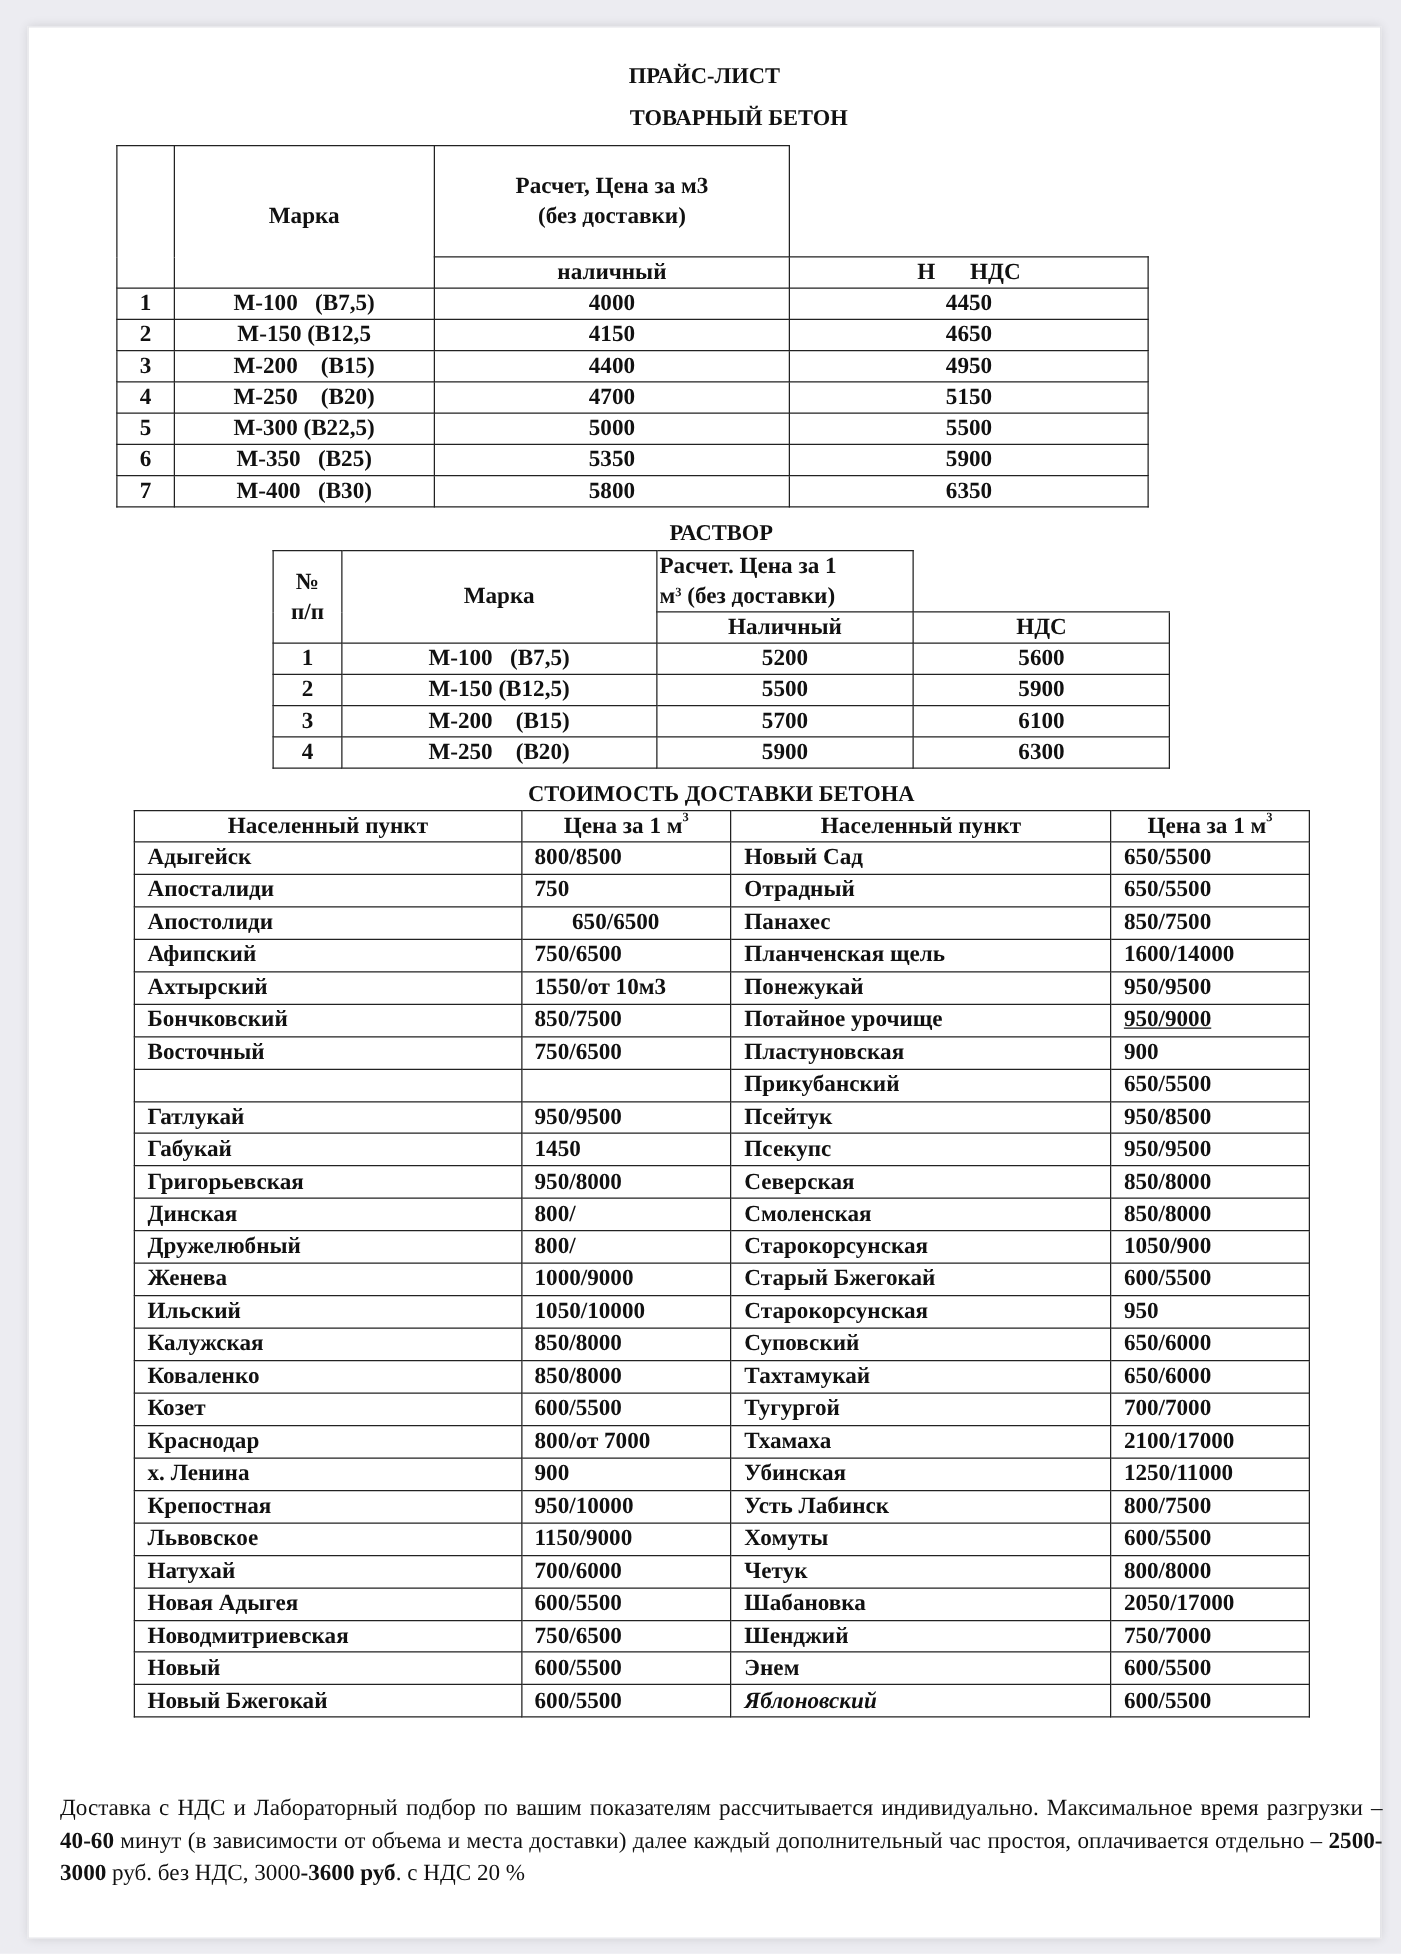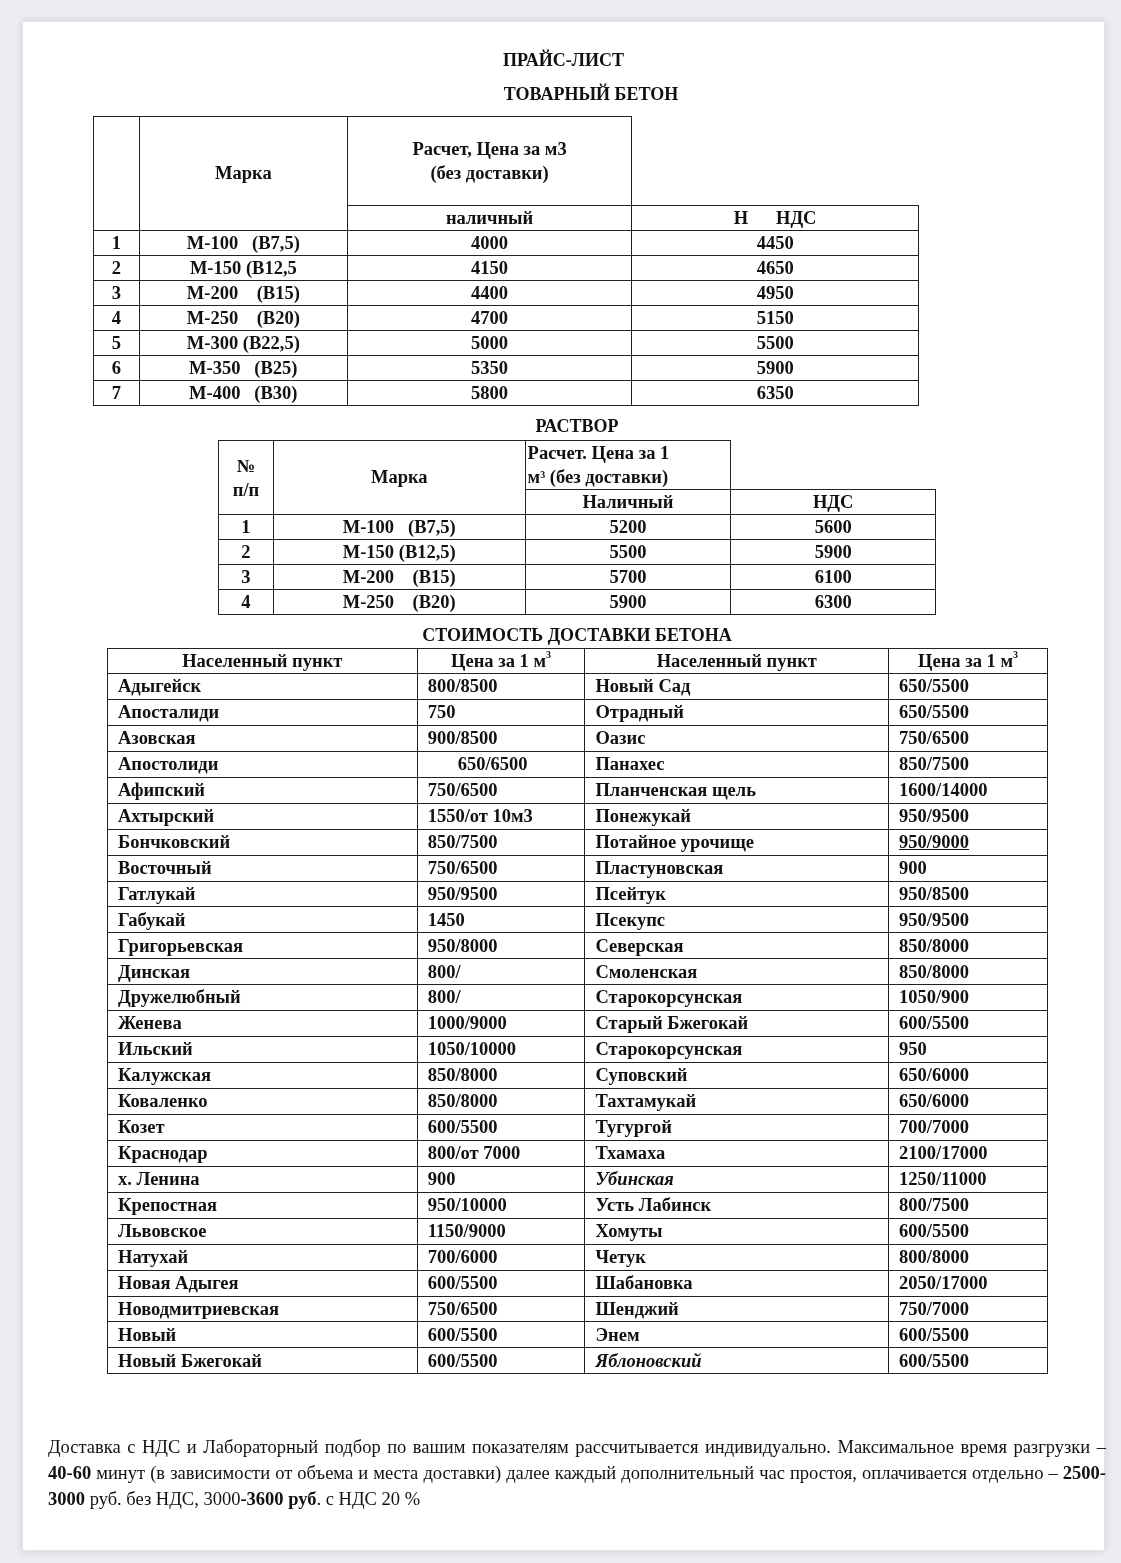--- a/index.html
+++ b/index.html
@@ -177,26 +177,20 @@
           <td class="l" style="height: 24.95px;">Новый Сад</td>
           <td class="l" style="height: 24.95px;">650/5500</td>
         </tr>
         <tr>
           <td class="l" style="height: 24.95px;">Апосталиди</td>
           <td class="l" style="height: 24.95px;">750</td>
           <td class="l" style="height: 24.95px;">Отрадный</td>
           <td class="l" style="height: 24.95px;">650/5500</td>
         </tr>
         <tr>
-          <td class="l" style="height: 24.95px;">Азовская</td>
-          <td class="l" style="height: 24.95px;">900/8500</td>
-          <td class="l" style="height: 24.95px;">Оазис</td>
-          <td class="l" style="height: 24.95px;">750/6500</td>
-        </tr>
-        <tr>
           <td class="l" style="height: 24.95px;">Апостолиди</td>
           <td class="l" style="height: 24.95px; padding-left: 40px;">650/6500</td>
           <td class="l" style="height: 24.95px;">Панахес</td>
           <td class="l" style="height: 24.95px;">850/7500</td>
         </tr>
         <tr>
           <td class="l" style="height: 24.95px;">Афипский</td>
           <td class="l" style="height: 24.95px;">750/6500</td>
           <td class="l" style="height: 24.95px;">Планченская щель</td>
           <td class="l" style="height: 24.95px;">1600/14000</td>
@@ -213,20 +207,26 @@
           <td class="l" style="height: 24.95px;">Потайное урочище</td>
           <td class="l" style="height: 24.95px; text-decoration: underline;">950/9000</td>
         </tr>
         <tr>
           <td class="l" style="height: 24.95px;">Восточный</td>
           <td class="l" style="height: 24.95px;">750/6500</td>
           <td class="l" style="height: 24.95px;">Пластуновская</td>
           <td class="l" style="height: 24.95px;">900</td>
         </tr>
         <tr>
+          <td class="l" style="height: 24.95px;"></td>
+          <td class="l" style="height: 24.95px;"></td>
+          <td class="l" style="height: 24.95px;">Прикубанский</td>
+          <td class="l" style="height: 24.95px;">650/5500</td>
+        </tr>
+        <tr>
           <td class="l" style="height: 24.95px;">Гатлукай</td>
           <td class="l" style="height: 24.95px;">950/9500</td>
           <td class="l" style="height: 24.95px;">Псейтук</td>
           <td class="l" style="height: 24.95px;">950/8500</td>
         </tr>
         <tr>
           <td class="l" style="height: 24.95px;">Габукай</td>
           <td class="l" style="height: 24.95px;">1450</td>
           <td class="l" style="height: 24.95px; margin-top: 20px;">Псекупс</td>
           <td class="l" style="height: 24.95px;">950/9500</td>
@@ -281,21 +281,21 @@
         </tr>
         <tr>
           <td class="l" style="height: 24.95px;">Краснодар</td>
           <td class="l" style="height: 24.95px;">800/от 7000</td>
           <td class="l" style="height: 24.95px;">Тхамаха</td>
           <td class="l" style="height: 24.95px;">2100/17000</td>
         </tr>
         <tr>
           <td class="l" style="height: 24.95px;">х. Ленина</td>
           <td class="l" style="height: 24.95px;">900</td>
-          <td class="l" style="height: 24.95px; font-style: italic;">Убинская</td>
+          <td class="l" style="height: 24.95px;">Убинская</td>
           <td class="l" style="height: 24.95px;">1250/11000</td>
         </tr>
         <tr>
           <td class="l" style="height: 24.95px;">Крепостная</td>
           <td class="l" style="height: 24.95px;">950/10000</td>
           <td class="l" style="height: 24.95px;">Усть Лабинск</td>
           <td class="l" style="height: 24.95px;">800/7500</td>
         </tr>
         <tr>
           <td class="l" style="height: 24.95px;">Львовское</td>

